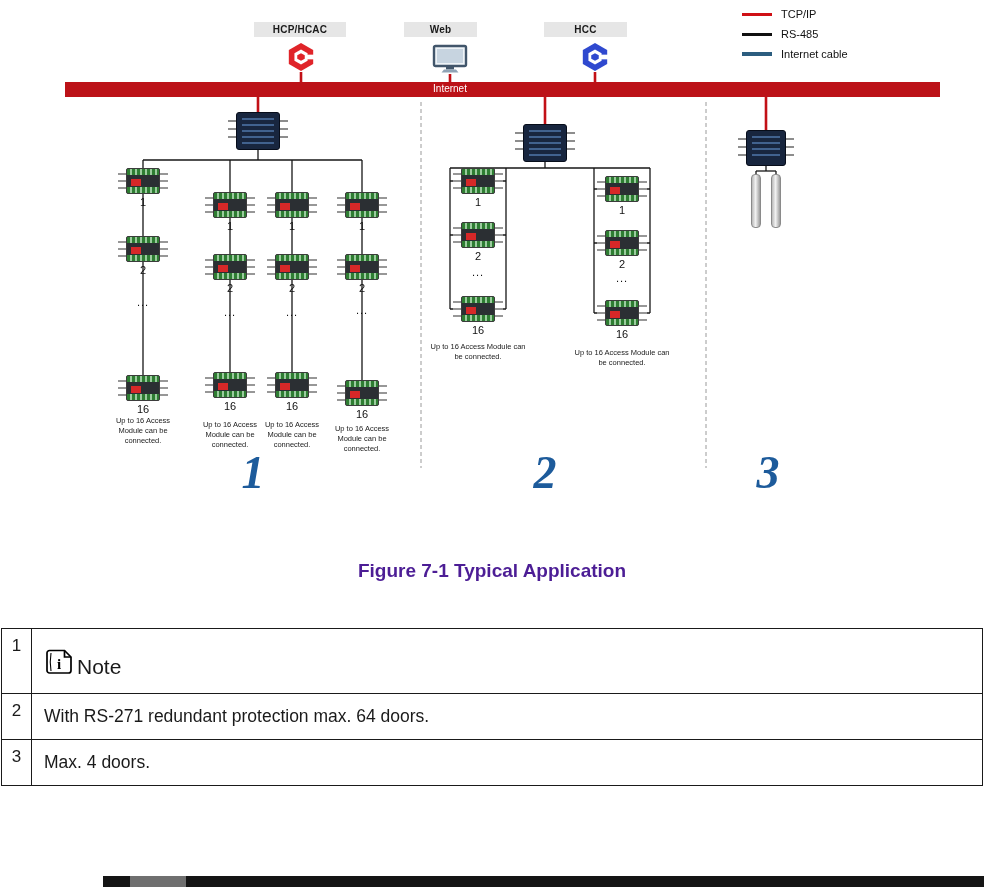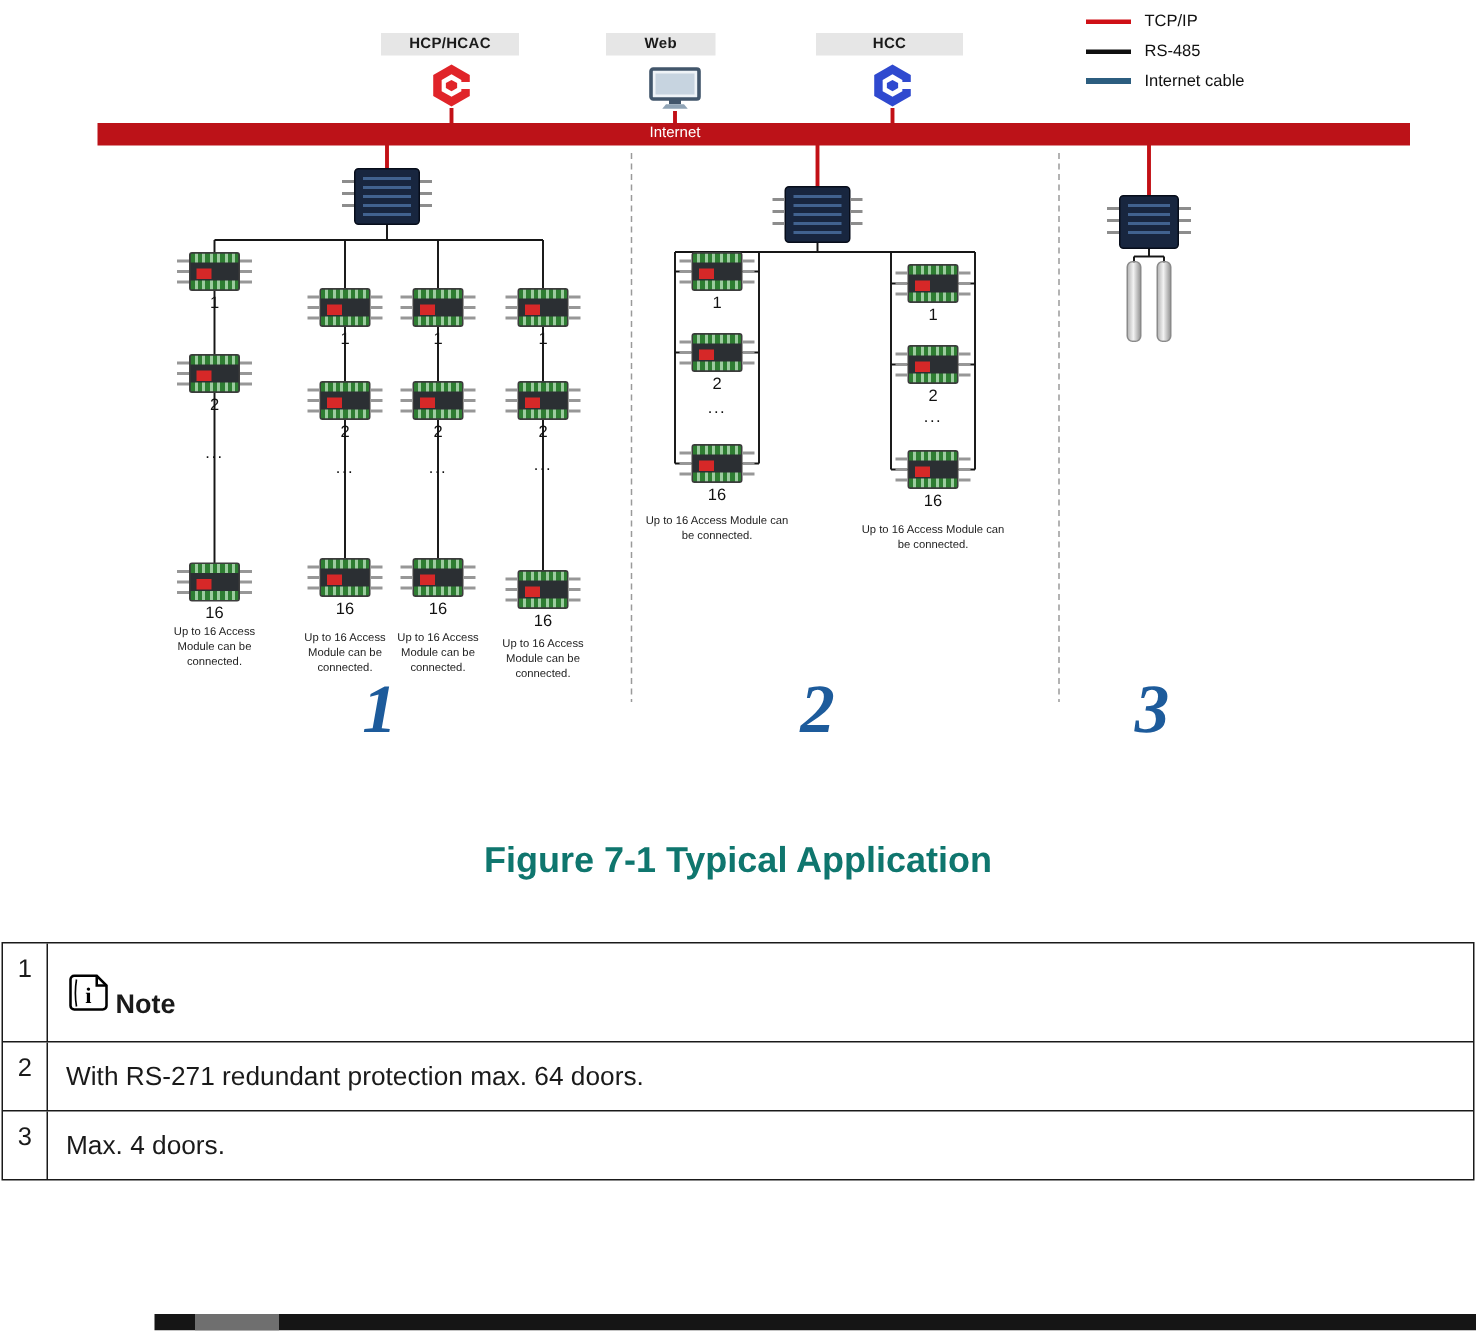--- a/index.html
+++ b/index.html
@@ -1,21 +1,21 @@
 <!DOCTYPE html>
 <html><head>
 <meta charset="utf-8">
 <style>
   *{margin:0;padding:0;box-sizing:border-box}
   html,body{width:984px;height:887px;background:#fff;font-family:"Liberation Sans",sans-serif;color:#1a1a1a;position:relative;overflow:hidden}
 
   .figure{position:absolute;left:0;top:0;width:984px;height:520px}
   .wires{position:absolute;left:0;top:0;z-index:1}
 
-  .legend{position:absolute;left:724px;top:8px;z-index:4}
+  .legend{position:absolute;left:742px;top:8px;z-index:4}
   .legend-row{display:flex;align-items:center;gap:9px;margin-bottom:8px}
   .swatch{width:30px;height:3px;display:block}
   .sw-tcpip{background:#cf1016}
   .sw-rs485{background:#101010}
   .sw-multicore{background:#2c5d7f;height:4px}
   .legend-label{font-size:11px;color:#111}
 
   .head-label{position:absolute;height:15px;background:#e6e6e6;font-size:10px;font-weight:bold;display:flex;align-items:center;justify-content:center;z-index:4;color:#1a1a1a;letter-spacing:.2px}
   .icon{position:absolute;z-index:4}
 
@@ -40,30 +40,30 @@
 
   .mod-label{position:absolute;width:32px;text-align:center;font-size:11px;z-index:2;color:#111}
   .mod-dots{position:absolute;width:24px;text-align:center;font-size:11px;z-index:2;color:#111;letter-spacing:1px}
   .col-note{position:absolute;width:66px;font-size:7.5px;line-height:1.3;text-align:center;z-index:2;color:#222}
   .col-note.wide{width:96px}
 
   .big-num{position:absolute;width:40px;text-align:center;font-family:"Liberation Serif",serif;font-style:italic;font-weight:bold;font-size:46px;color:#1d5b9b;z-index:2}
 
   .lock{position:absolute;width:10px;height:54px;border:1px solid #8a8a8a;border-radius:4px;background:linear-gradient(90deg,#b9b9b9,#f2f2f2 45%,#9b9b9b);z-index:2}
 
-  .caption{position:absolute;top:560px;left:0;width:100%;text-align:center;font-size:24px;font-weight:bold;color:#0f766e}
+  .caption{position:absolute;top:560px;left:0;width:100%;text-align:center;font-size:19px;font-weight:bold;color:#4c1d95}
 
   .spec-table{position:absolute;left:1px;right:1px;top:628px;border:1px solid #1a1a1a;z-index:2;background:#fff}
   .t-row{display:flex;border-bottom:1px solid #1a1a1a}
   .t-row:last-child{border-bottom:none}
   .t-num{width:30px;flex:0 0 30px;border-right:1px solid #1a1a1a;font-size:17px;padding-top:7px;text-align:center}
   .t-content{flex:1;padding:7px 12px}
   .t-text{font-size:17.5px}
   .note-head{display:flex;align-items:flex-end;gap:3px;margin:13px 0 7px}
-  .note-word{font-size:18px;font-weight:bold}
+  .note-word{font-size:21px;font-weight:normal}
   .note-text{font-size:17.5px;line-height:1.5;max-width:770px;margin-top:2px}
   .row-simple .t-content{padding:12px 12px}
 
   .bottom-bar{position:absolute;left:103px;right:0;bottom:0;height:11px;background:#151515;z-index:5}
   .bottom-bar i{position:absolute;left:27px;top:0;width:56px;height:100%;background:#6f6f6f}
 </style>
 </head>
 <body>
 
 <div class="figure">
@@ -117,21 +117,21 @@
       <span class="legend-label">RS-485</span>
     </div>
     <div class="legend-row">
       <span class="swatch sw-multicore"></span>
       <span class="legend-label">Internet cable</span>
     </div>
   </div>
 
   <div class="head-label" style="left:254px;top:22px;width:92px">HCP/HCAC</div>
   <div class="head-label" style="left:404px;top:22px;width:73px">Web</div>
-  <div class="head-label" style="left:544px;top:22px;width:98px">HCC</div>
+  <div class="head-label" style="left:544px;top:22px;width:83px">HCC</div>
 
   <div class="icon" style="left:286px;top:42px">
     <svg width="30" height="30" viewBox="0 0 32 32">
       <polygon points="16,1 29,8.5 29,23.5 16,31 3,23.5 3,8.5" fill="#e02429"></polygon>
       <polygon points="16,8 23,12 23,20 16,24 9,20 9,12" fill="#fff"></polygon>
       <rect x="21" y="13.5" width="11" height="5" fill="#fff"></rect>
       <polygon points="16,12 20,14.2 20,17.8 16,20 12,17.8 12,14.2" fill="#e02429"></polygon>
     </svg>
   </div>
   <div class="icon" style="left:432px;top:44px">

